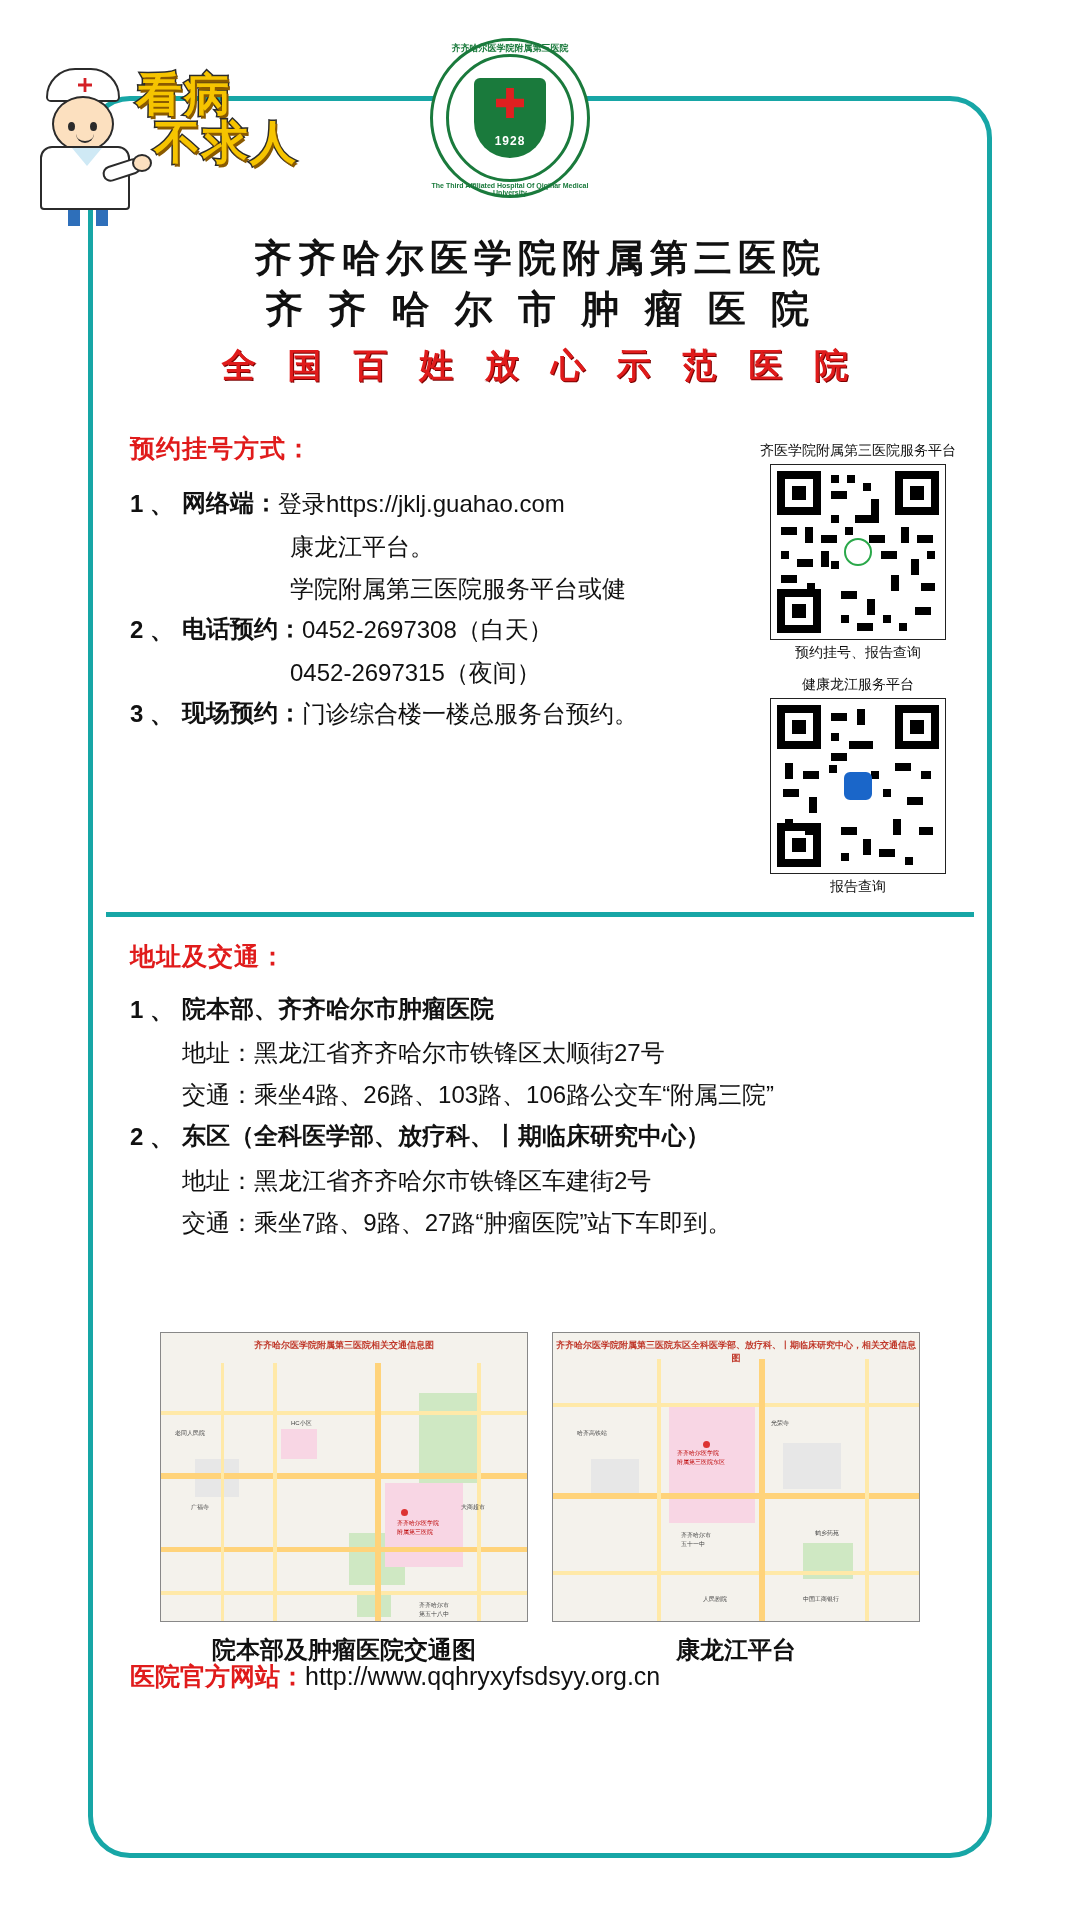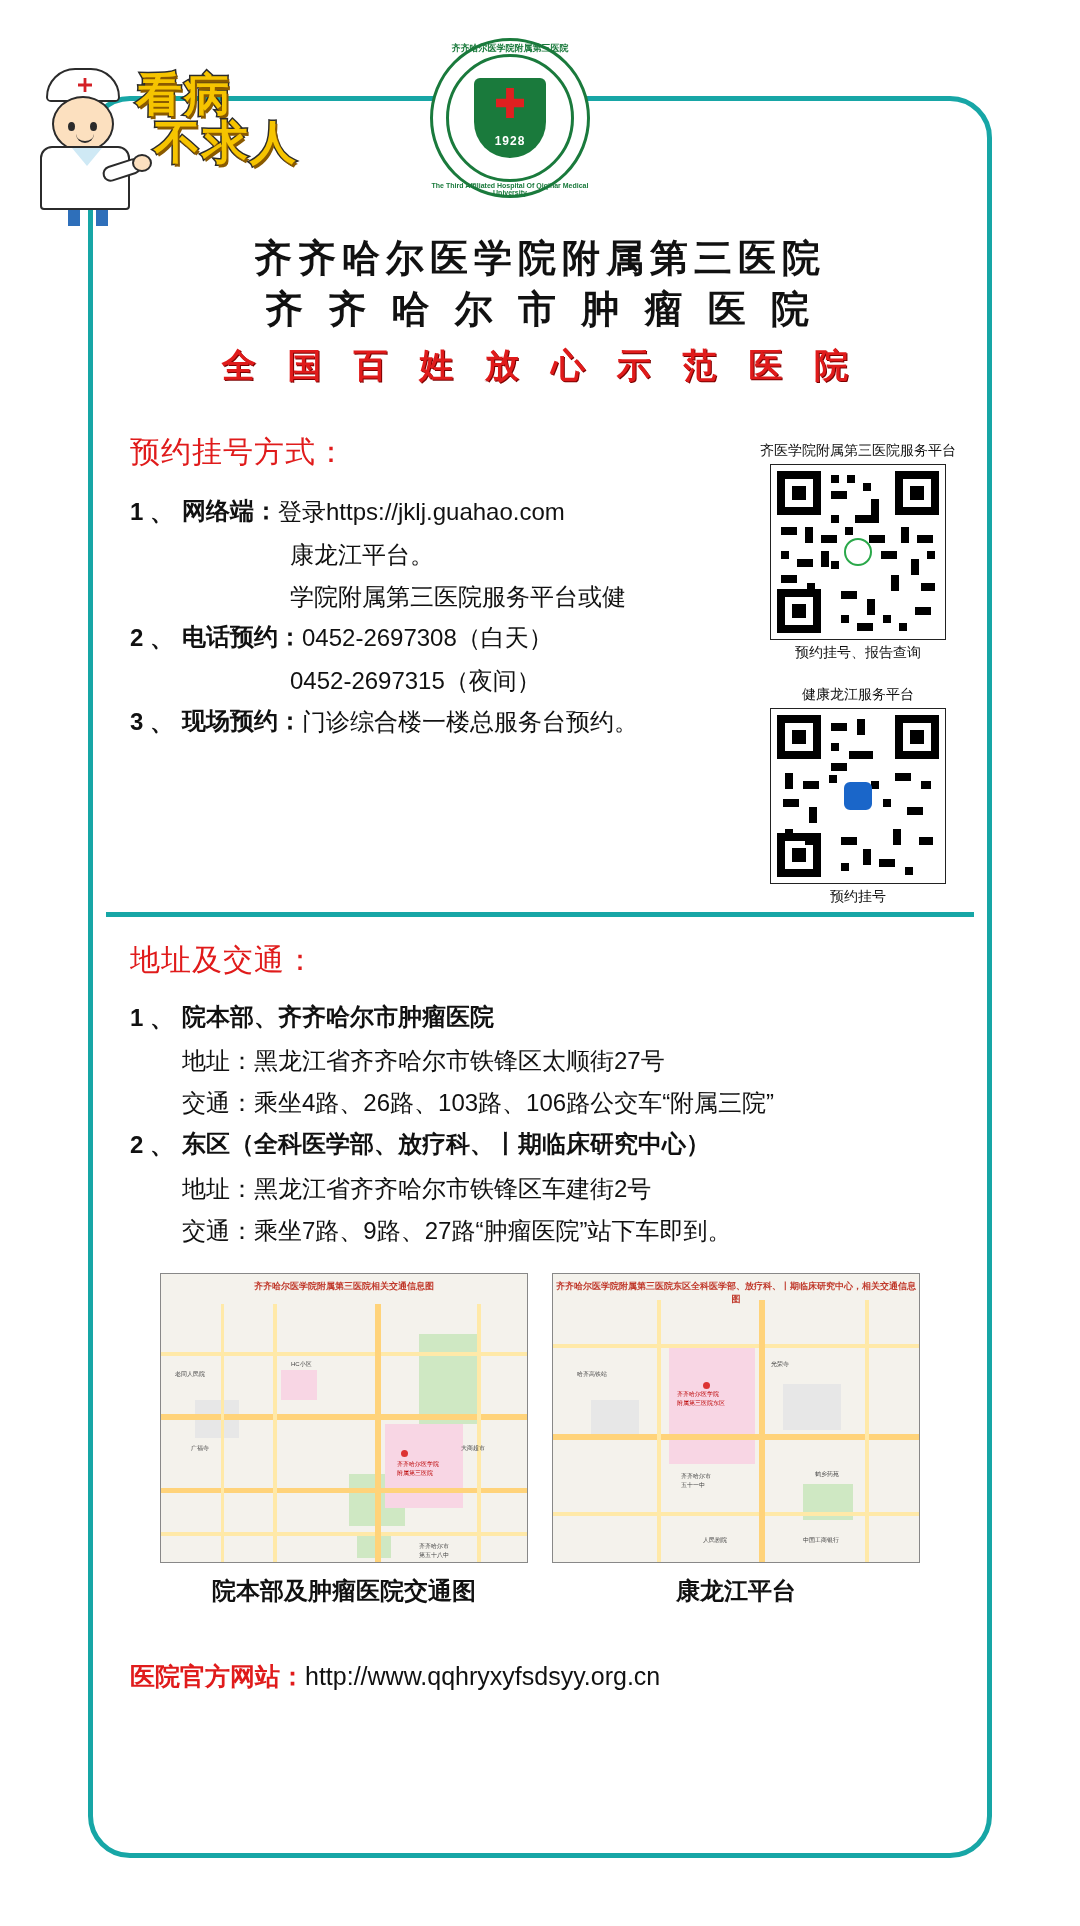--- a/index.html
+++ b/index.html
@@ -138,21 +138,21 @@
     font-weight:bold;
     color:#e01b1b;
     font-size:34px;
     letter-spacing:10px;
     margin-top:8px;
     text-shadow: 1px 1px 0 #7a0000;
   }
 
   
   .sec-title {
-    color:#e01b1b; font-weight:normal; font-size:30px; letter-spacing:1px;
+    color:#e01b1b; font-weight:bold; font-size:25px; letter-spacing:1px;
   }
   .appt {
     position:absolute; left:130px; top:432px; width:600px;
   }
   .appt .rows { margin-top:18px; }
   .row { display:flex; font-size:24px; color:#111; line-height:1.72; margin-bottom:2px; }
   .row .num { width:52px; font-weight:bold; flex:none; }
   .row .lbl { font-weight:bold; white-space:nowrap; flex:none;font-family:Liberation Serif, serif; }
   .row .val { }
   .indent2 { padding-left:160px; font-size:24px; color:#111; line-height:1.72; }
@@ -183,21 +183,21 @@
 
   
   .addr { position:absolute; left:130px; top:940px; width:820px; }
   .addr .rows { margin-top:16px; }
   .addr .sub { display:flex; font-size:24px; line-height:1.75; padding-left:52px; color:#111;}
   .addr .sub .k { font-weight:normal; white-space:nowrap; flex:none; }
   .addr .hang { padding-left:146px; font-size:24px; line-height:1.75; color:#111; }
   .bold-row { font-weight:bold; }
 
   
-  .maps { position:absolute; left:160px; top:1273px; width:760px; display:flex; gap:24px; }
+  .maps { position:absolute; left:160px; top:1332px; width:760px; display:flex; gap:24px; }
   .map-wrap { width:368px; }
   .map {
     width:368px; height:290px; border:1px solid #888; position:relative; overflow:hidden;
     background:#f4f2ec;
   }
   .map .mtitle {
     position:absolute; left:0; right:0; top:6px; text-align:center;
     font-size:9px; color:#c0392b; font-weight:bold;
   }
   .map .blk { position:absolute; }
@@ -328,21 +328,21 @@
     <div class="mod" style="left:70px;top:150px;width:8px;height:8px;"></div>
     <div class="mod" style="left:86px;top:158px;width:16px;height:8px;"></div>
     <div class="mod" style="left:112px;top:150px;width:8px;height:8px;"></div>
     <div class="mod" style="left:128px;top:158px;width:8px;height:8px;"></div>
     <div class="mod" style="left:144px;top:142px;width:16px;height:8px;"></div>
     <div class="mod" style="left:60px;top:96px;width:8px;height:8px;"></div>
     <div class="center-dot"></div>
   </div>
   <div class="qr-cap">预约挂号、报告查询</div>
 
-  <div class="qr-cap" style="margin-top:24px;">健康龙江服务平台</div>
+  <div class="qr-cap" style="margin-top:14px;">健康龙江服务平台</div>
   <div class="qr">
     <div class="finder" style="left:6px;top:6px;">
         <i></i>
       </div>
     <div class="finder" style="right:6px;top:6px;">
         <i></i>
       </div>
     <div class="finder" style="left:6px;bottom:6px;">
         <i></i>
       </div>
@@ -365,21 +365,21 @@
     <div class="mod" style="left:34px;top:128px;width:16px;height:8px;"></div>
     <div class="mod" style="left:122px;top:120px;width:8px;height:16px;"></div>
     <div class="mod" style="left:148px;top:128px;width:14px;height:8px;"></div>
     <div class="mod" style="left:70px;top:128px;width:16px;height:8px;"></div>
     <div class="mod" style="left:92px;top:140px;width:8px;height:16px;"></div>
     <div class="mod" style="left:70px;top:154px;width:8px;height:8px;"></div>
     <div class="mod" style="left:108px;top:150px;width:16px;height:8px;"></div>
     <div class="mod" style="left:134px;top:158px;width:8px;height:8px;"></div>
     <div class="center-dot blue"></div>
   </div>
-  <div class="qr-cap">预约挂号</div>
+  <div class="qr-cap">报告查询</div>
 </div>
 
 <div class="divider"></div>
 
 <div class="addr">
   <div class="sec-title">地址及交通：</div>
   <div class="rows">
     <div class="row bold-row">
       <span class="num">1 、</span>
       <span class="lbl">院本部、齐齐哈尔市肿瘤医院</span>

